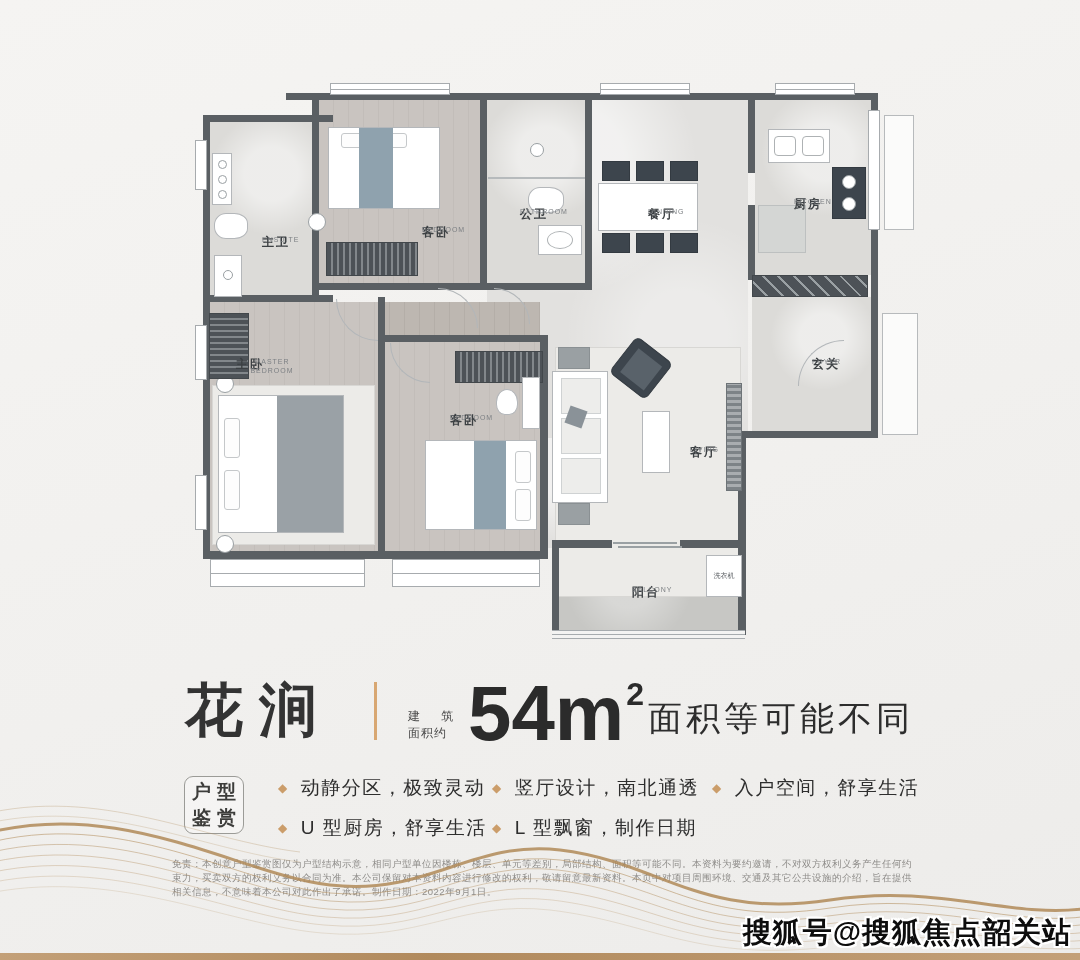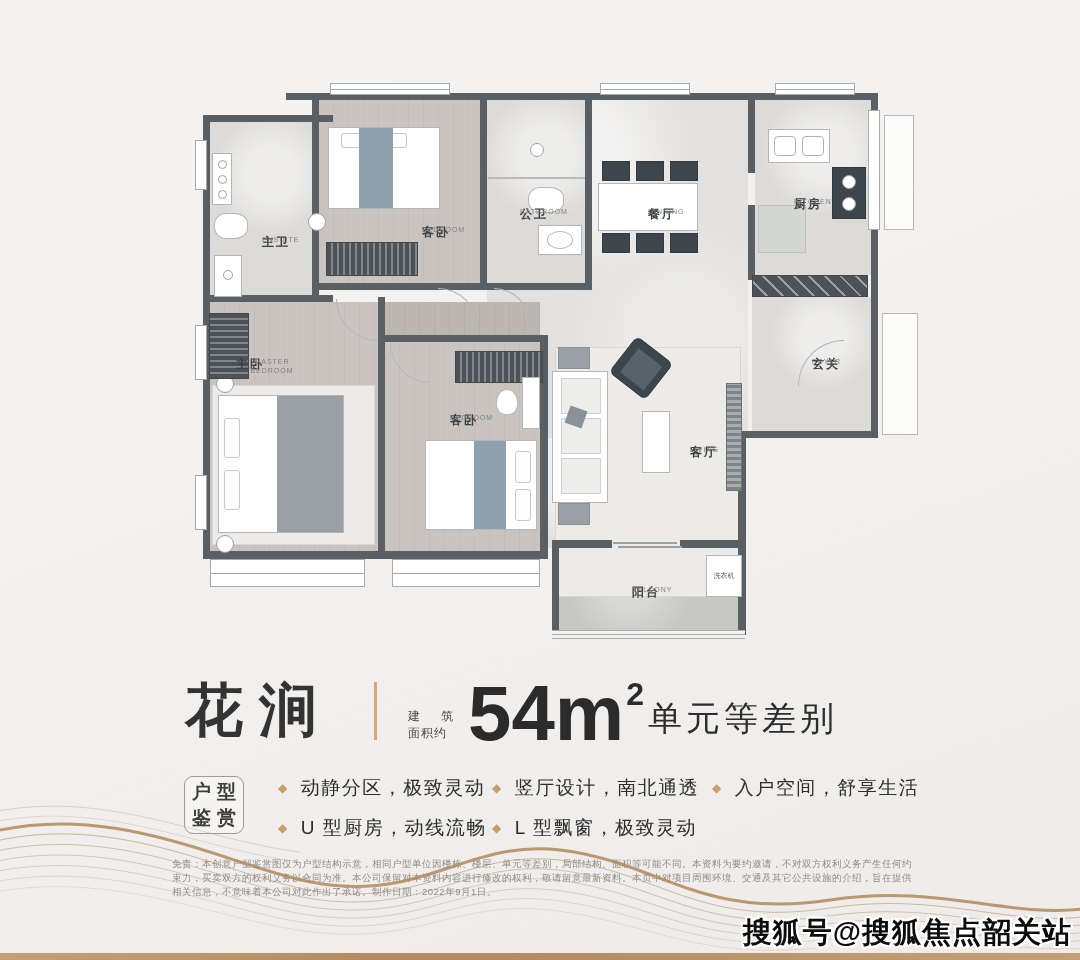--- a/index.html
+++ b/index.html
@@ -263,44 +263,44 @@
   </div>
 </div>
 
 <div class="title-cn">花涧</div>
 <div class="gold-divider"></div>
 <div class="area-label">
   <span class="l1">建 筑</span>
   <span class="l2">面积约</span>
 </div>
 <div class="area-value"><span>54m</span><sup>2</sup></div>
-<div class="layout-text">单元等差别</div>
+<div class="layout-text">面积等可能不同</div>
 
 <div class="feat-box">
   <span>户型</span>
   <span>鉴赏</span>
 </div>
 <div class="feat-col" style="left:278px;">
   <div class="feat-item">
     <span class="diamond">◆</span>
     <span>动静分区，极致灵动</span>
   </div>
   <div class="feat-item">
     <span class="diamond">◆</span>
-    <span>U 型厨房，动线流畅</span>
+    <span>U 型厨房，舒享生活</span>
   </div>
 </div>
 <div class="feat-col" style="left:492px;">
   <div class="feat-item">
     <span class="diamond">◆</span>
     <span>竖厅设计，南北通透</span>
   </div>
   <div class="feat-item">
     <span class="diamond">◆</span>
-    <span>L 型飘窗，极致灵动</span>
+    <span>L 型飘窗，制作日期</span>
   </div>
 </div>
 <div class="feat-col" style="left:712px;">
   <div class="feat-item">
     <span class="diamond">◆</span>
     <span>入户空间，舒享生活</span>
   </div>
 </div>
 
 <div class="disclaimer">免责：本创意户型鉴赏图仅为户型结构示意，相同户型单位因楼栋、楼层、单元等差别，局部结构、面积等可能不同。本资料为要约邀请，不对双方权利义务产生任何约束力，买卖双方的权利义务以合同为准。本公司保留对本资料内容进行修改的权利，敬请留意最新资料。本页中对项目周围环境、交通及其它公共设施的介绍，旨在提供相关信息，不意味着本公司对此作出了承诺。制作日期：2022年9月1日。</div>

